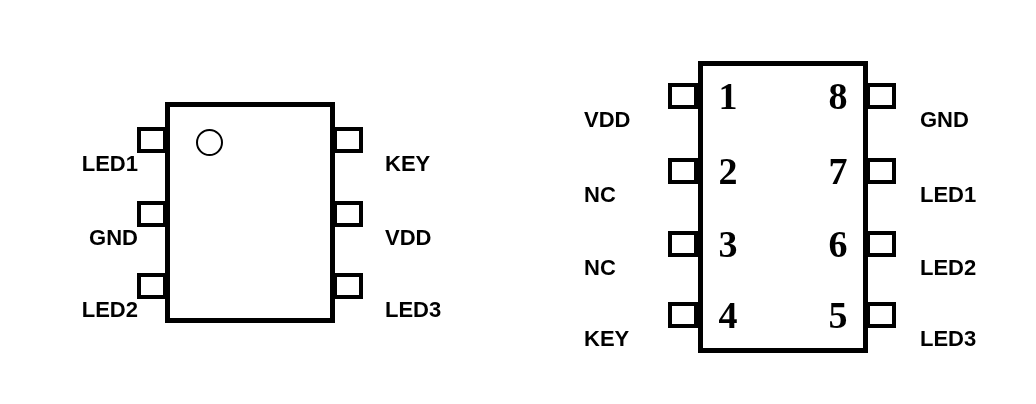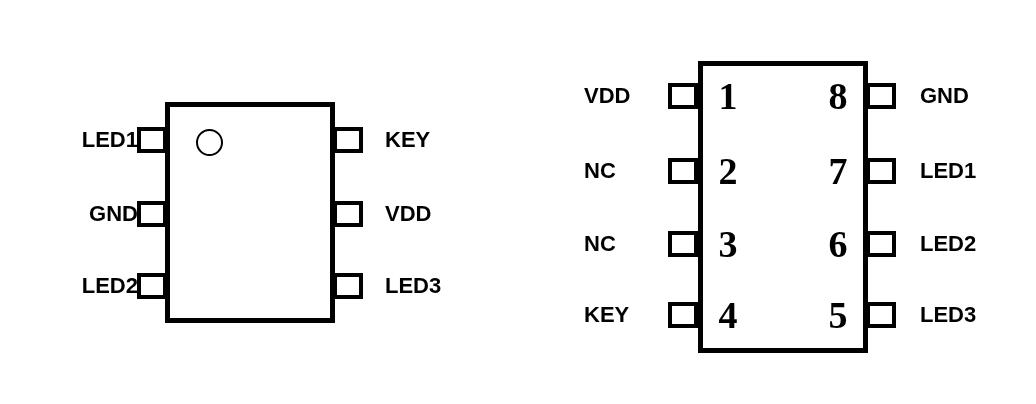--- a/index.html
+++ b/index.html
@@ -30,20 +30,21 @@
     z-index: 1;
   }
   .pin-lab {
     position: absolute;
     color: #000000;
     font-weight: bold;
     font-size: 22px;
     line-height: 26px;
     white-space: nowrap;
     z-index: 3;
+    margin-top: 24px;
   }
   .lab-r { text-align: right; }
   .pin-num {
     position: absolute;
     color: #000000;
     font-family: "Liberation Serif", serif;
     font-weight: bold;
     font-size: 38px;
     line-height: 38px;
     width: 40px;

